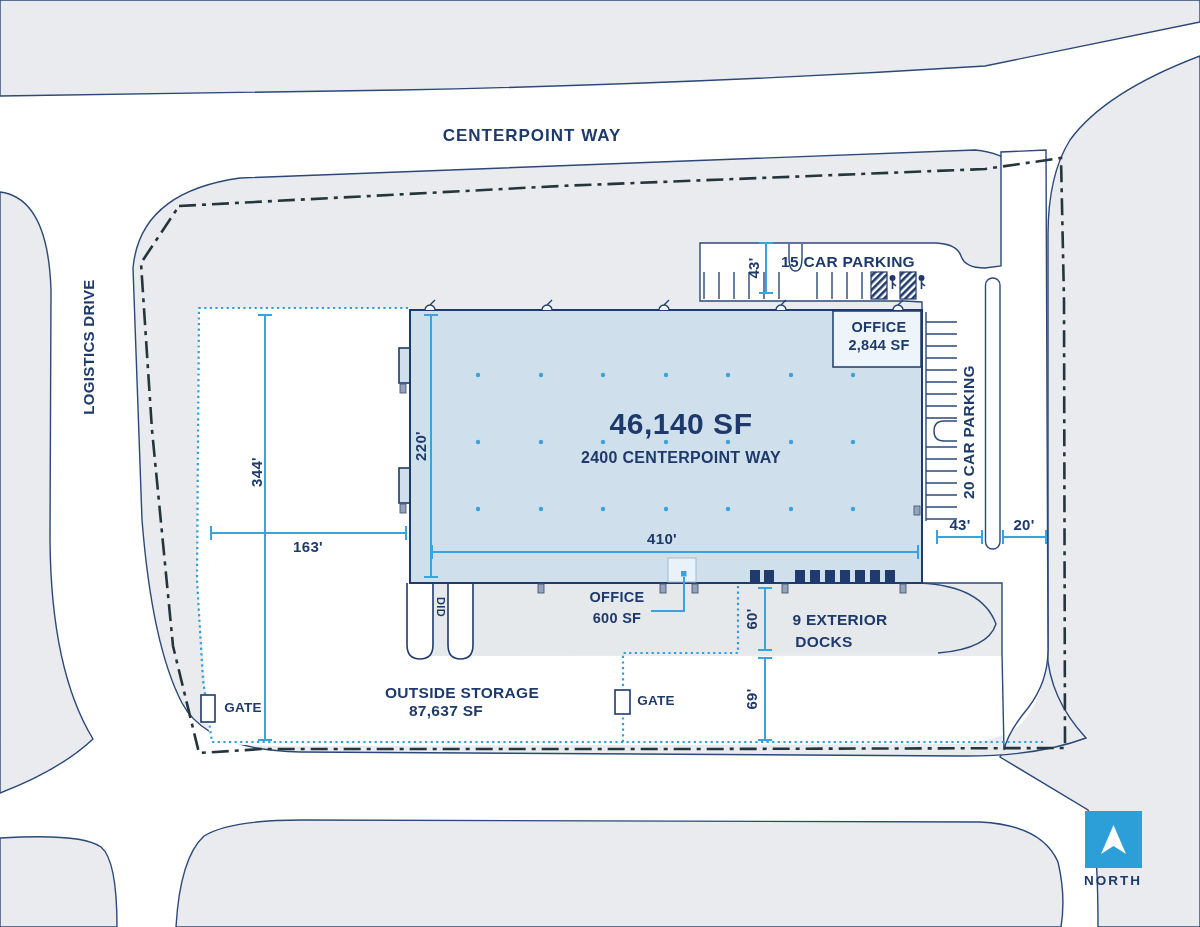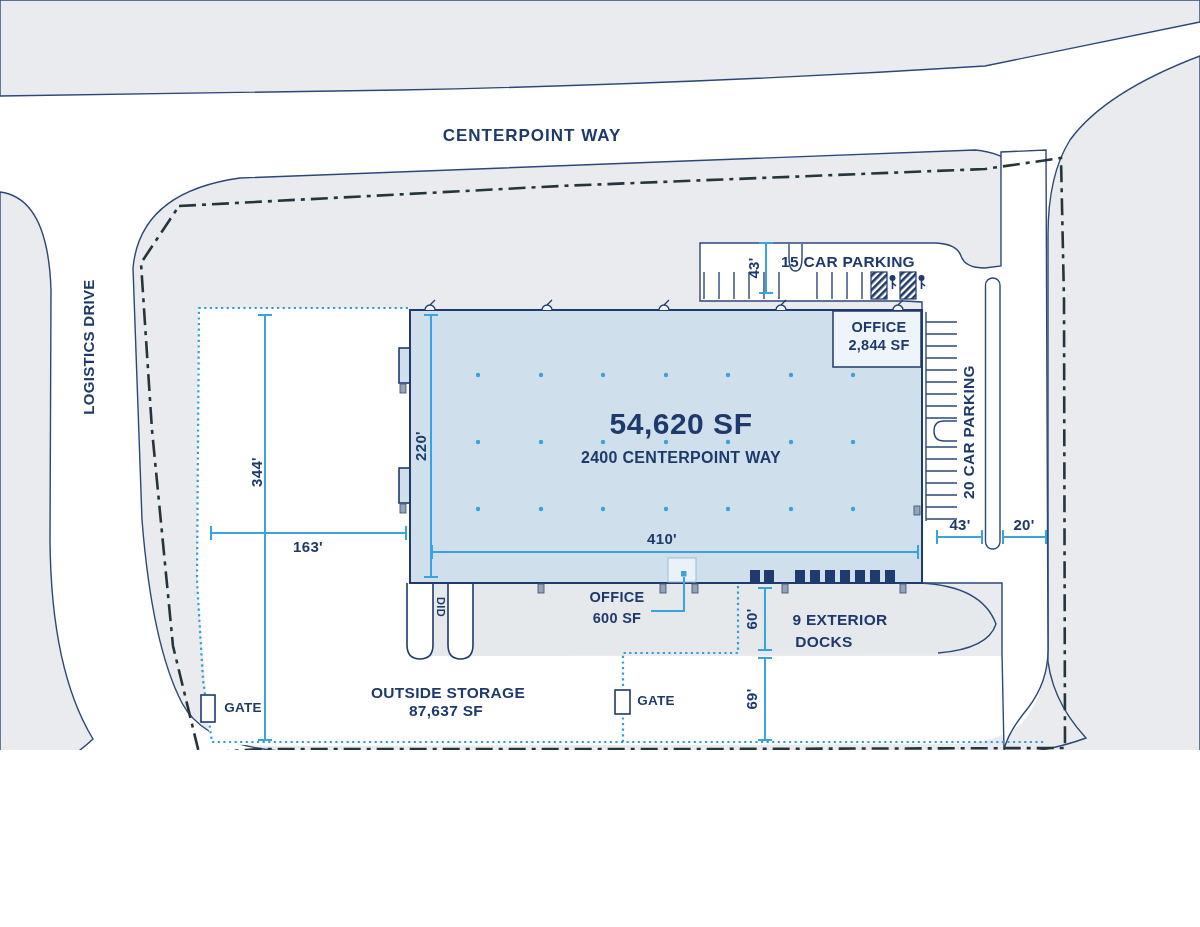--- a/index.html
+++ b/index.html
@@ -1,17 +1,17 @@
 <!DOCTYPE html>
 <html><head>
 <meta charset="utf-8">
 <style>
   html,body{margin:0;padding:0;background:#fff;}
   #stage{
-    position:relative;width:1200px;height:750px;overflow:hidden;background:#fff;
+    position:relative;width:1200px;height:927px;overflow:hidden;background:#fff;
     font-family:"Liberation Sans",sans-serif;
   }
   #plan-svg{position:absolute;left:0;top:0;}
   .lbl{
     position:absolute;transform:translate(-50%,-50%);
     color:#1e3a6c;font-weight:bold;white-space:nowrap;text-align:center;
     letter-spacing:.3px;line-height:1;
   }
   .rot-ccw{transform:translate(-50%,-50%) rotate(-90deg);}
   .rot-cw{transform:translate(-50%,-50%) rotate(90deg);}
@@ -178,21 +178,21 @@
 
   <div class="lbl s17" style="left:532px;top:135px">CENTERPOINT WAY</div>
   <div class="lbl s15 rot-ccw" style="left:88px;top:347px">LOGISTICS DRIVE</div>
 
   <div class="lbl s155" style="left:848px;top:262px">15 CAR PARKING</div>
   <div class="lbl s15 rot-ccw" style="left:753px;top:268px">43'</div>
 
   <div class="lbl s14" style="left:879px;top:327px">OFFICE</div>
   <div class="lbl s14" style="left:879px;top:345px">2,844 SF</div>
 
-  <div class="lbl s30" style="left:681px;top:424px">54,620 SF</div>
+  <div class="lbl s30" style="left:681px;top:424px">46,140 SF</div>
   <div class="lbl s16" style="left:681px;top:458px">2400 CENTERPOINT WAY</div>
 
   <div class="lbl s15 rot-ccw" style="left:420px;top:446px">220'</div>
   <div class="lbl s15 rot-ccw" style="left:256px;top:472px">344'</div>
   <div class="lbl s15" style="left:308px;top:546px">163'</div>
   <div class="lbl s15" style="left:662px;top:538px">410'</div>
 
   <div class="lbl s155 rot-ccw" style="left:969px;top:432px">20 CAR PARKING</div>
   <div class="lbl s15" style="left:960px;top:524px">43'</div>
   <div class="lbl s15" style="left:1024px;top:524px">20'</div>
@@ -200,20 +200,20 @@
   <div class="lbl s11 rot-cw" style="left:440px;top:607px">DID</div>
 
   <div class="lbl s14" style="left:617px;top:597px">OFFICE</div>
   <div class="lbl s14" style="left:617px;top:618px">600 SF</div>
 
   <div class="lbl s15 rot-ccw" style="left:751px;top:619px">60'</div>
   <div class="lbl s155" style="left:840px;top:620px">9 EXTERIOR</div>
   <div class="lbl s155" style="left:824px;top:642px">DOCKS</div>
   <div class="lbl s15 rot-ccw" style="left:751px;top:699px">69'</div>
 
-  <div class="lbl s155" style="left:448px;top:693px">OUTSIDE STORAGE</div>
+  <div class="lbl s155" style="left:462px;top:693px">OUTSIDE STORAGE</div>
   <div class="lbl s155" style="left:446px;top:711px">87,637 SF</div>
 
   <div class="lbl s13" style="left:243px;top:708px">GATE</div>
   <div class="lbl s13" style="left:656px;top:701px">GATE</div>
 
   <div class="lbl s13 northlbl" style="left:1113px;top:881px">NORTH</div>
 </div>
 
 </body></html>

